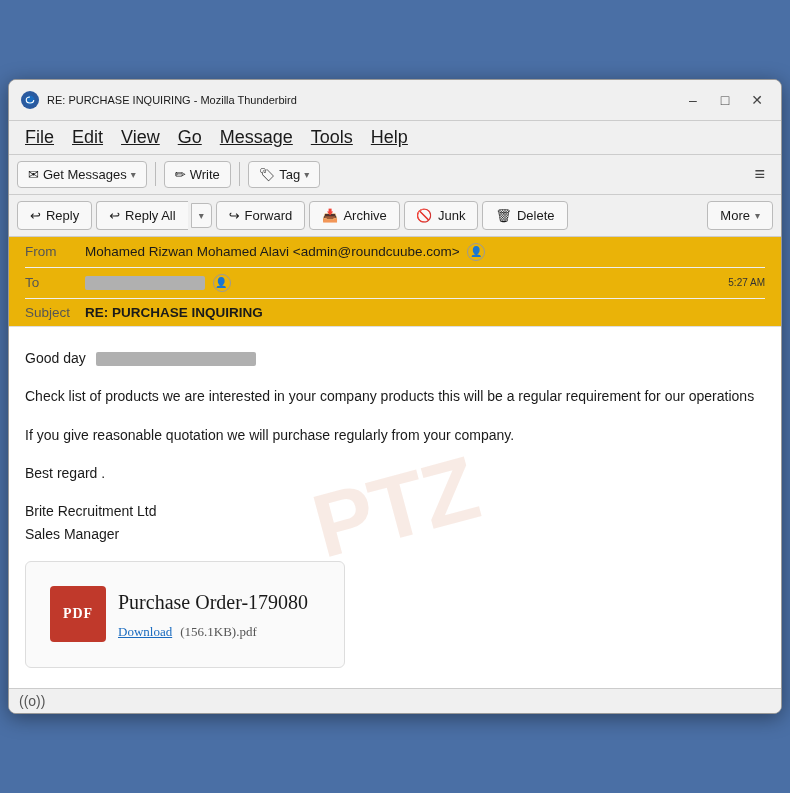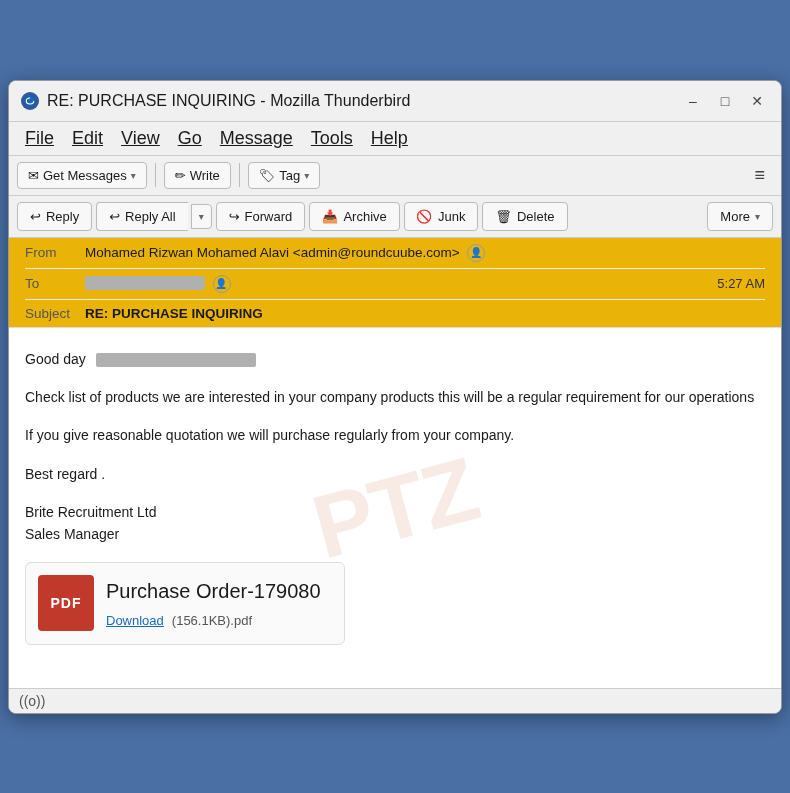--- a/index.html
+++ b/index.html
@@ -38,21 +38,21 @@
       align-items: center;
       justify-content: center;
       flex-shrink: 0;
     }
     .title-bar-icon svg {
       width: 12px;
       height: 12px;
     }
     .title-text {
       flex: 1;
-      font-size: 16px;
+      font-size: 11px;
       font-weight: 500;
       color: #1a1a1a;
     }
     .window-controls {
       display: flex;
       gap: 8px;
     }
     .win-btn {
       width: 24px;
       height: 24px;
@@ -178,21 +178,21 @@
       width: 60px;
       flex-shrink: 0;
       font-weight: normal;
     }
     .header-value {
       flex: 1;
       color: #1a1a1a;
     }
     .header-time {
       color: #333;
-      font-size: 13px;
+      font-size: 10px;
     }
     .subject-value {
       font-weight: bold;
       color: #1a1a1a;
     }
     .blurred-text {
       display: inline-block;
       background: #b0b0b0;
       color: transparent;
       border-radius: 2px;
@@ -239,28 +239,29 @@
       pointer-events: none;
       white-space: nowrap;
       letter-spacing: -2px;
       z-index: 0;
     }
     .body-content { position: relative; z-index: 1; }
 
     
     .attachment-box {
       display: flex;
-      align-items: center;
+      align-items: flex-start;
       gap: 12px;
       border: 1px solid #ddd;
       border-radius: 6px;
-      padding: 12px;
+      padding: 24px;
       background: #fafafa;
       width: 320px;
       margin-top: 8px;
+      font-family: Liberation Serif, serif;
     }
     .pdf-icon {
       width: 56px;
       height: 56px;
       background: #c0392b;
       border-radius: 4px;
       display: flex;
       flex-direction: column;
       align-items: center;
       justify-content: center;

